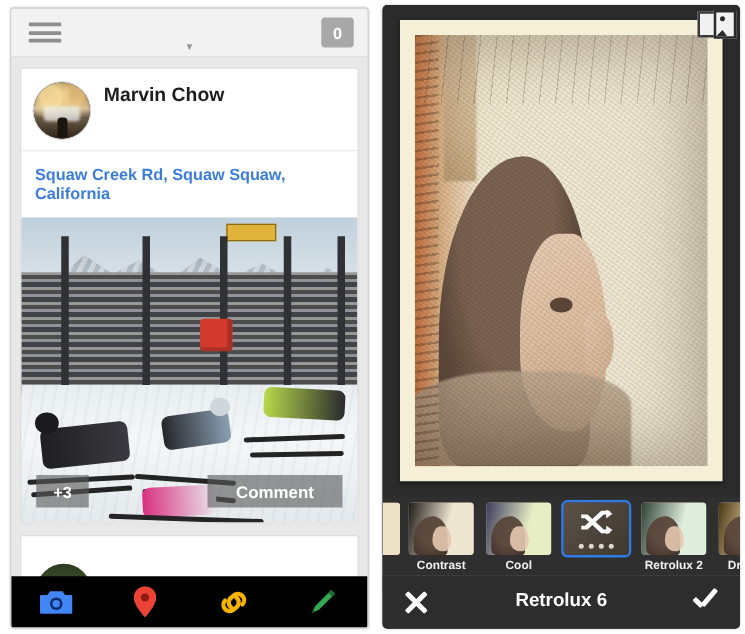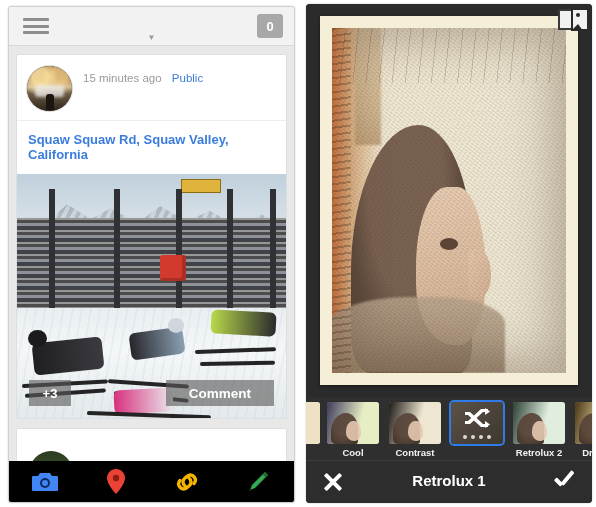--- a/index.html
+++ b/index.html
@@ -159,30 +159,27 @@
     <div class="gp-scroll">
 
       <div class="post-card">
         <div class="post-head">
           <div class="avatar">
             <span class="av-a"></span>
               <span class="av-b"></span>
               <span class="av-c"></span>
           </div>
           <div class="post-meta">
-            <div class="post-sub">
-              <span>15 minutes ago</span>
-              <span class="acl">Public</span>
-            </div>
+            <div class="post-author">Marvin Chow</div>
           </div>
         </div>
 
 
         <div class="post-link-wrap">
-          <div class="post-link">Squaw Squaw Rd, Squaw Valley, California</div>
+          <div class="post-link">Squaw Creek Rd, Squaw Squaw, California</div>
         </div>
 
         <div class="photo">
           <div class="sky"></div>
           <div class="mountain">
               <span class="snow"></span>
             </div>
           <div class="fence">
               <span class="gap"></span>
             </div>
@@ -283,34 +280,34 @@
       <div class="fs-item" style="width:14px;margin-left:0;overflow:hidden;">
         <div class="fs-thumb" style="width:52px;margin:0;background:#efe2c4;margin-left:-38px;">
           <span class="t-bg" style="background:linear-gradient(105deg,#b98a5a 0%,#efe2c4 60%);"></span>
 
         </div>
         <div class="fs-label"></div>
       </div>
 
       <div class="fs-item">
         <div class="fs-thumb">
+          <span class="t-bg" style="background:linear-gradient(105deg,#1d1a16 0%,#efe6d2 58%);"></span>
+          <span class="t-hair"></span>
+            <span class="t-face"></span>
+        </div>
+        <div class="fs-label">Contrast</div>
+      </div>
+
+      <div class="fs-item">
+        <div class="fs-thumb">
           <span class="t-bg" style="background:linear-gradient(105deg,#3d3a5c 0%,#e8eec4 62%);"></span>
           <span class="t-hair"></span>
             <span class="t-face"></span>
         </div>
         <div class="fs-label">Cool</div>
-      </div>
-
-      <div class="fs-item">
-        <div class="fs-thumb">
-          <span class="t-bg" style="background:linear-gradient(105deg,#1d1a16 0%,#efe6d2 58%);"></span>
-          <span class="t-hair"></span>
-            <span class="t-face"></span>
-        </div>
-        <div class="fs-label">Contrast</div>
       </div>
 
       <div class="fs-item selected">
         <div class="shuffle-thumb" style="box-shadow:0 0 0 2px #2f7ce8;">
           <span class="sh">
             <svg width="26" height="20" viewBox="0 0 26 20">
                 <g fill="#ffffff">
                   <path d="M1 4h5l13 12h5v3h-7L4 7H1z"></path>
                   <path d="M1 16h5L19 4h5V1h-7L4 13H1z"></path>
                   <path d="M21 0l5 3.5-5 3.5z"></path>
@@ -342,18 +339,18 @@
           <span class="t-bg" style="background:linear-gradient(105deg,#4a3514 0%,#f0e0ae 58%);"></span>
           <span class="t-hair"></span>
         </div>
         <div class="fs-label">Drama 1</div>
       </div>
 
     </div>
 
     <div class="bottombar">
       <div class="bb-x"></div>
-      <div class="bb-title">Retrolux 1</div>
+      <div class="bb-title">Retrolux 6</div>
       <div class="bb-check"></div>
     </div>
   </div>
 
 </div>
 
 </body></html>

